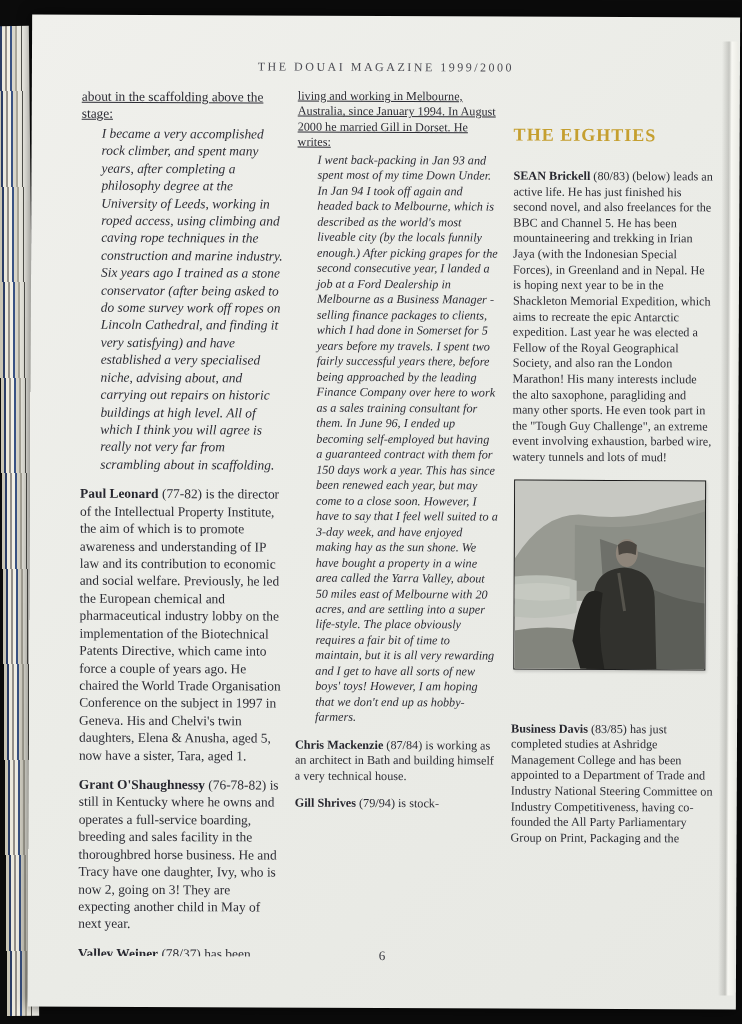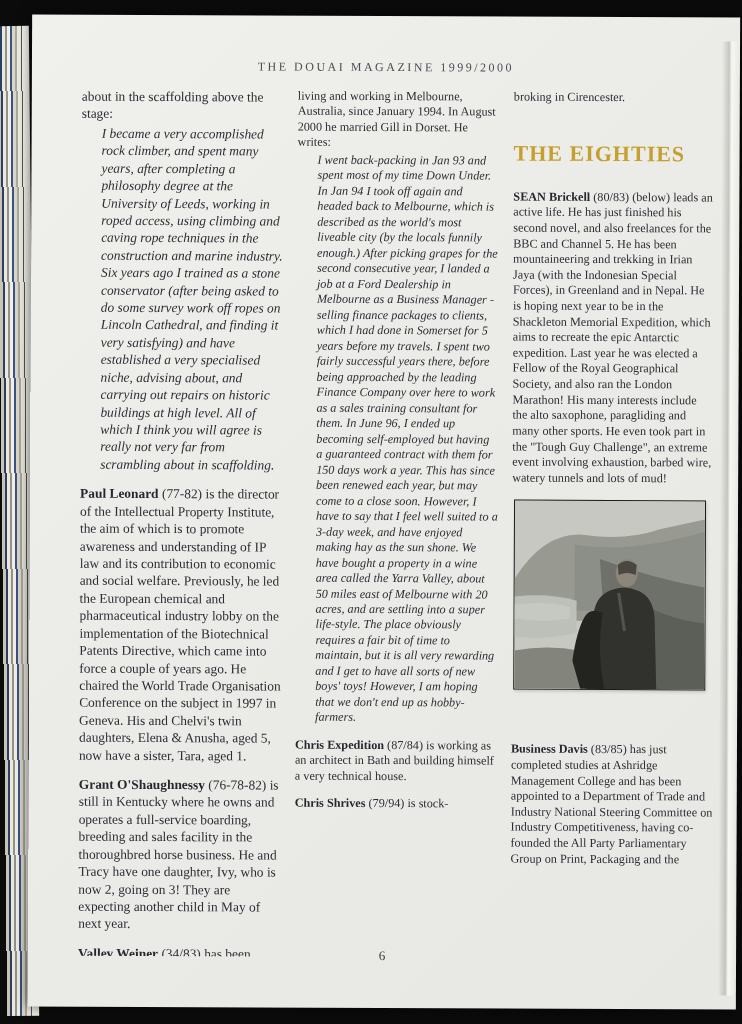--- a/index.html
+++ b/index.html
@@ -49,29 +49,29 @@
     display:flex;gap:14px;
     padding:14px 26px 0 50px;
     height:868px;overflow:hidden;
     color:#2d2d35;
   }
   .col{width:202px;flex:0 0 202px;}
   .col1{font-size:13.4px;line-height:1.30;}
   .col2{font-size:12.2px;line-height:1.27;}
   .col3{font-size:12.2px;line-height:1.28;}
   p{margin:0 0 12px 0;}
-  .lead{margin-bottom:2px;}
+  .lead{margin-bottom:2px;text-decoration:underline;}
   .quote{
     font-style:italic;
     margin:2px 0 12px 20px;
   }
   .entry strong{font-weight:bold;color:#26262e;text-align:center;}
   .section-heading{
     margin:34px 0 22px 0;
-    font-size:22px;font-weight:bold;letter-spacing:1px;
+    font-size:18px;font-weight:bold;letter-spacing:1px;
     color:#c59f2f;
     font-family:"Liberation Serif", serif;
   }
   .photo-frame{
     width:190px;height:188px;
     border:1px solid #1c1c1c;
     margin:14px 0 52px 2px;
     background:#bfc0ba;
     box-shadow:1px 2px 3px rgba(0,0,0,0.15);
   }
@@ -92,32 +92,31 @@
 
     <div class="running-head">THE DOUAI MAGAZINE 1999/2000</div>
 
     <div class="cols">
 
       <div class="col col1">
         <p class="lead">about in the scaffolding above the stage:</p>
         <p class="quote">I became a very accomplished rock climber, and spent many years, after completing a philosophy degree at the University of Leeds, working in roped access, using climbing and caving rope techniques in the construction and marine industry.  Six years ago I trained as a stone conservator (after being asked to do some survey work off ropes on Lincoln Cathedral, and finding it very satisfying) and have established a very specialised niche, advising about, and carrying out repairs on historic buildings at high level.  All of which I think you will agree is really not very far from scrambling about in scaffolding.</p>
         <p class="entry"><strong>Paul Leonard</strong> <span>(77-82) is the director of the Intellectual Property Institute, the aim of which is to promote awareness and understanding of IP law and its contribution to economic and social welfare.  Previously, he led the European chemical and pharmaceutical industry lobby on the implementation of the Biotechnical Patents Directive, which came into force a couple of years ago.  He chaired the World Trade Organisation Conference on the subject in 1997 in Geneva. His and Chelvi's twin daughters, Elena &amp; Anusha, aged 5, now have a sister, Tara, aged 1.</span></p>
         <p class="entry"><strong>Grant O'Shaughnessy</strong> <span>(76-78-82) is still in Kentucky where he owns and operates a full-service boarding, breeding and sales facility in the thoroughbred horse business. He and Tracy have one daughter, Ivy, who is now 2, going on 3! They are expecting another child in May of next year.</span></p>
-        <p class="entry"><strong>Valley Weiner</strong> <span>(34/83) has been</span></p>
+        <p class="entry"><strong>Valley Weiner</strong> <span>(78/37) has been</span></p>
       </div>
 
       <div class="col col2">
         <p class="lead">living and working in Melbourne, Australia, since January 1994. In August 2000 he married Gill in Dorset.  He writes:</p>
         <p class="quote">I went back-packing in Jan 93 and spent most of my time Down Under.  In Jan 94 I took off again and headed back to Melbourne, which is described as the world's most liveable city (by the locals funnily enough.)  After picking grapes for the second consecutive year, I landed a job at a Ford Dealership in Melbourne as a Business Manager - selling finance packages to clients, which I had done in Somerset for 5 years before my travels.  I spent two fairly successful years there, before being approached by the leading Finance Company over here to work as a sales training consultant for them.  In June 96, I ended up becoming self-employed but having a guaranteed contract with them for 150 days work a year.  This has since been renewed each year, but may come to a close soon.  However, I have to say that I feel well suited to a 3-day week, and have enjoyed making hay as the sun shone.  We have bought a property in a wine area called the Yarra Valley, about 50 miles east of Melbourne with 20 acres, and are settling into a super life-style.  The place obviously requires a fair bit of time to maintain, but it is all very rewarding and I get to have all sorts of new boys' toys!  However, I am hoping that we don't end up as hobby-farmers.</p>
-        <p class="entry"><strong>Chris Expedition</strong> <span>(87/84) is working as an architect in Bath and building himself a very technical house.</span></p>
-        <p class="entry"><strong>Chris Shrives</strong> <span>(79/94) is stock-</span></p>
+        <p class="entry"><strong>Chris Mackenzie</strong> <span>(87/84) is working as an architect in Bath and building himself a very technical house.</span></p>
+        <p class="entry"><strong>Gill Shrives</strong> <span>(79/94) is stock-</span></p>
       </div>
 
       <div class="col col3">
-        <p class="lead">broking in Cirencester.</p>
         <h2 class="section-heading">THE EIGHTIES</h2>
         <p class="entry"><strong>SEAN Brickell</strong> <span>(80/83) (below) leads an active life.  He has just finished his second novel, and also freelances for the BBC and Channel 5.  He has been mountaineering and trekking in Irian Jaya (with the Indonesian Special Forces), in Greenland and in Nepal.  He is hoping next year to be in the Shackleton Memorial Expedition, which aims to recreate the epic Antarctic expedition.  Last year he was elected a Fellow of the Royal Geographical Society, and also ran the London Marathon!  His many interests include the alto saxophone, paragliding and many other sports.  He even took part in the "Tough Guy Challenge", an extreme event involving exhaustion, barbed wire, watery tunnels and lots of mud!</span></p>
 
         <div class="photo-frame">
           <svg viewBox="0 0 190 188" preserveAspectRatio="none">
 
             <rect x="0" y="0" width="190" height="188" fill="#c7c8c2"></rect>
 
             <path d="M0,78 Q30,30 70,34 Q110,40 145,28 L190,18 L190,120 L0,120 Z" fill="#989a92"></path>
             <path d="M60,44 Q120,52 190,30 L190,110 L60,110 Z" fill="#8a8c84" opacity="0.8"></path>

